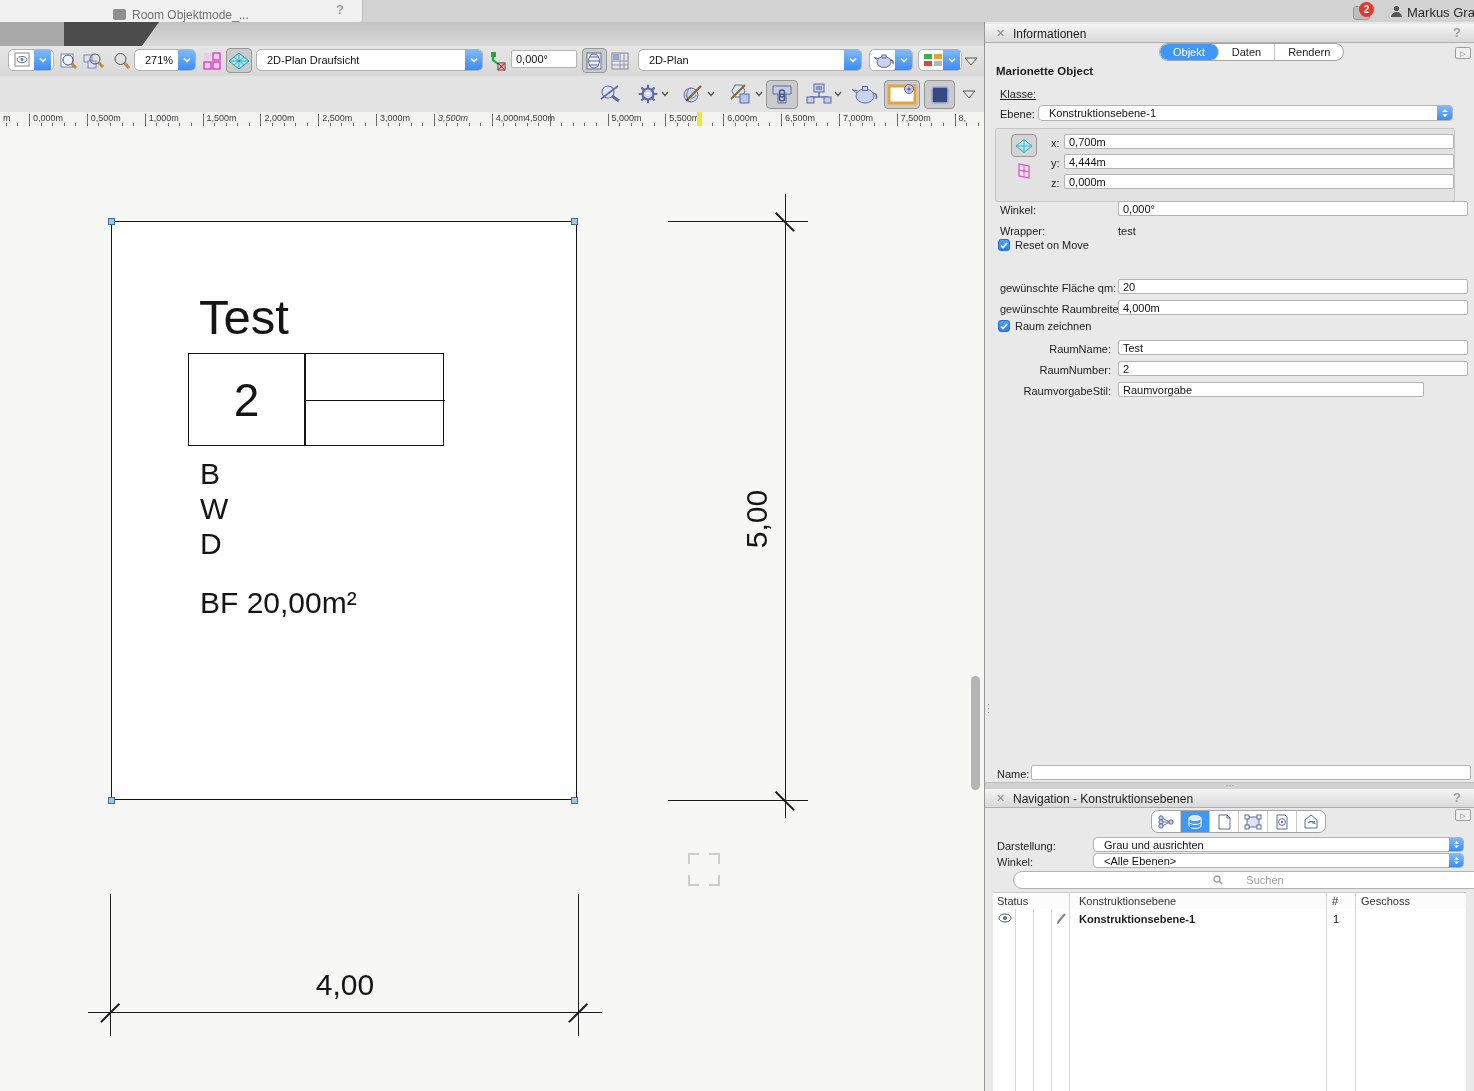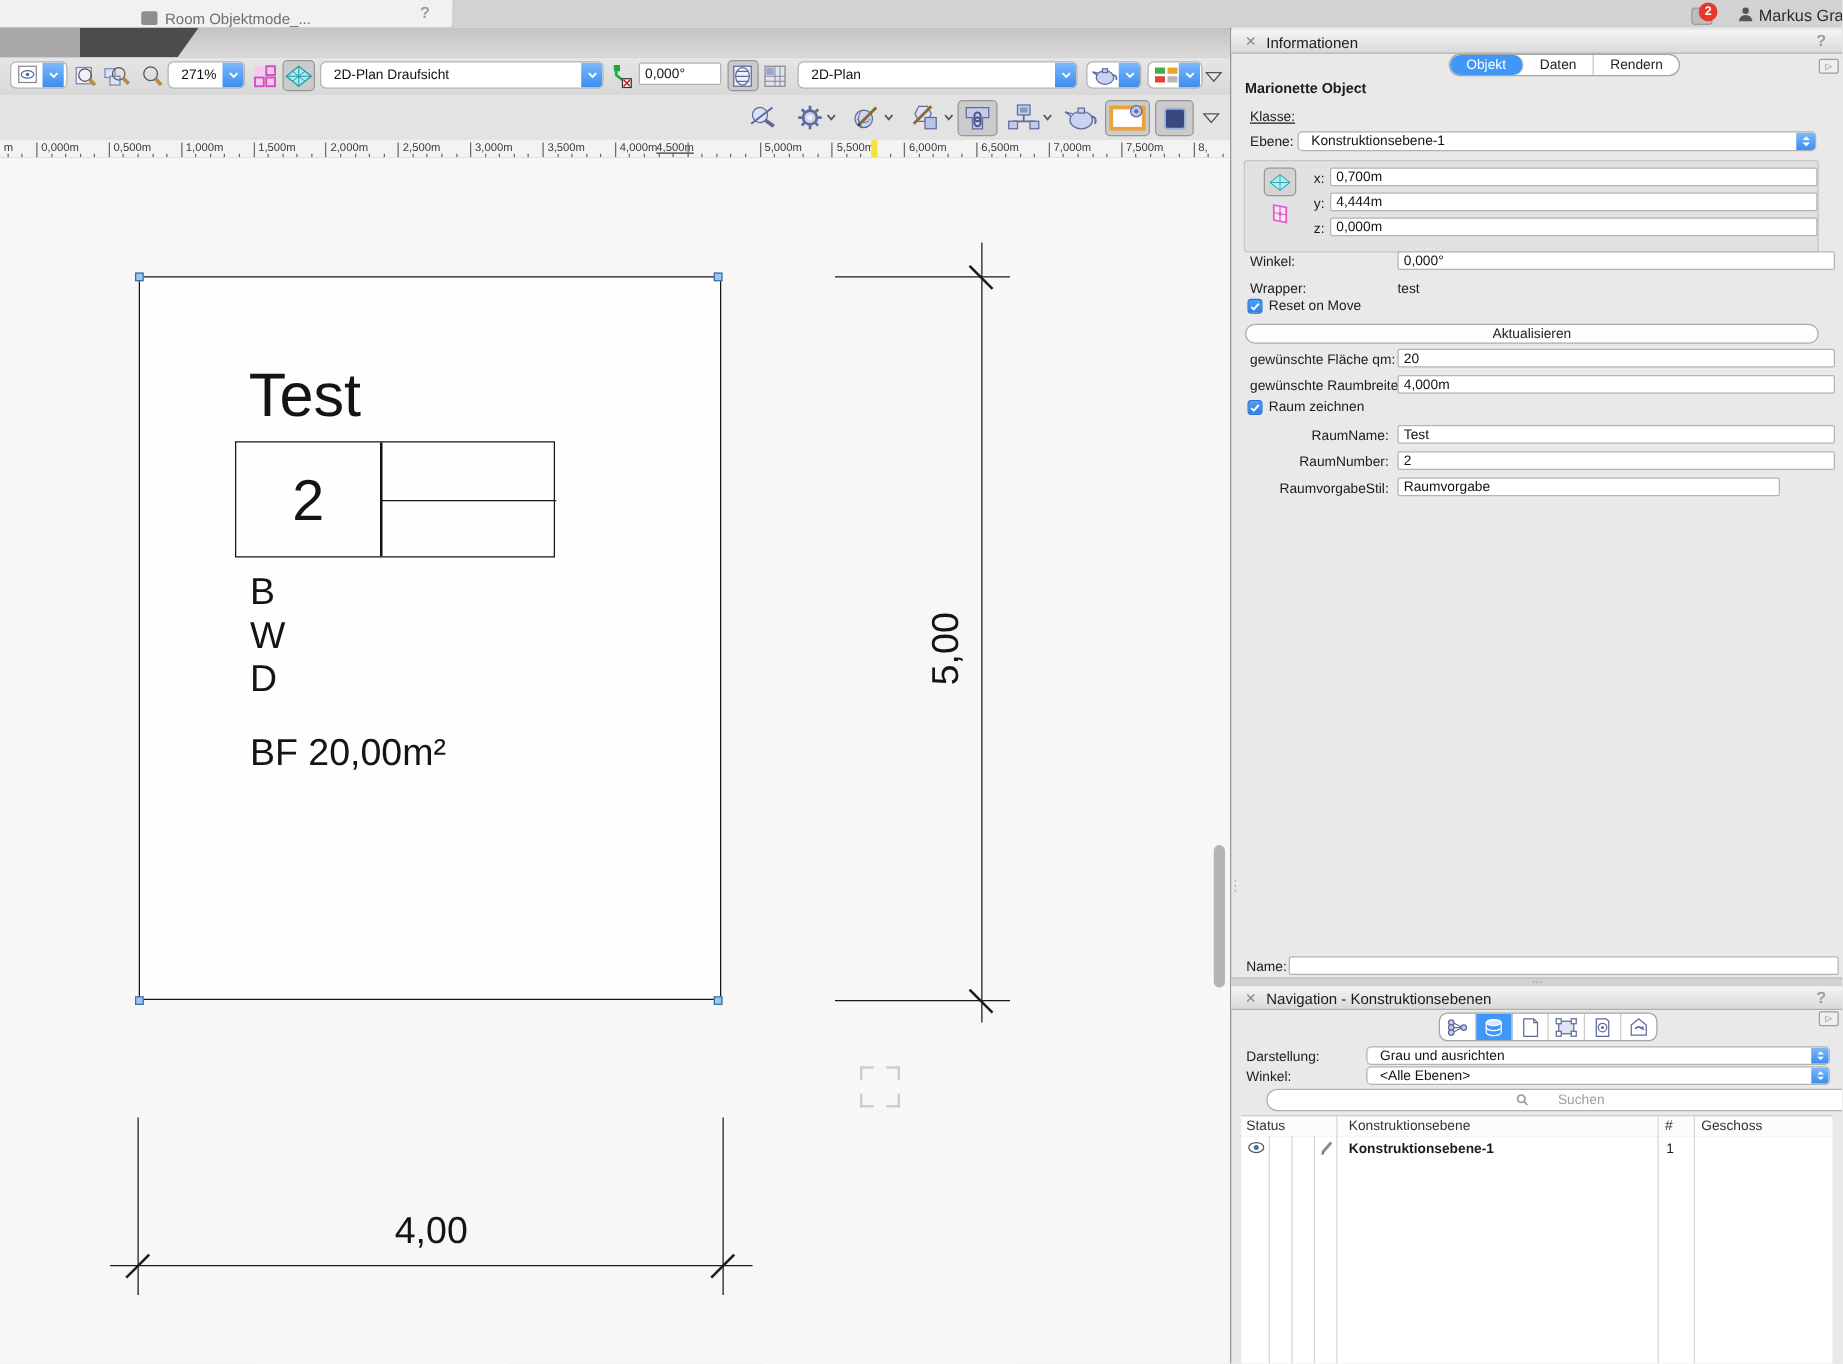--- a/index.html
+++ b/index.html
@@ -325,33 +325,33 @@
         <div class="rtick" style="left: 329.82px; height: 3px;"></div>
         <div class="rtick" style="left: 341.39px; height: 3px;"></div>
         <div class="rtick" style="left: 352.96px; height: 3px;"></div>
         <div class="rtick" style="left: 364.53px; height: 3px;"></div>
         <span class="rlabel" style="left: 380.1px;">3,000m</span>
         <div class="rtick" style="left: 376.1px; height: 12px;"></div>
         <div class="rtick" style="left: 387.67px; height: 3px;"></div>
         <div class="rtick" style="left: 399.24px; height: 3px;"></div>
         <div class="rtick" style="left: 410.81px; height: 3px;"></div>
         <div class="rtick" style="left: 422.38px; height: 3px;"></div>
-        <span class="rlabel" style="left: 437.95px;">3,500m</span>
+        <span class="rlabel" style="left: 437.95px; font-style: italic;">3,500m</span>
         <div class="rtick" style="left: 433.95px; height: 12px;"></div>
         <div class="rtick" style="left: 445.52px; height: 3px;"></div>
         <div class="rtick" style="left: 457.09px; height: 3px;"></div>
         <div class="rtick" style="left: 468.66px; height: 3px;"></div>
         <div class="rtick" style="left: 480.23px; height: 3px;"></div>
         <span class="rlabel" style="left: 495.8px;">4,000m</span>
         <div class="rtick" style="left: 491.8px; height: 12px;"></div>
         <div class="rtick" style="left: 503.37px; height: 3px;"></div>
         <div class="rtick" style="left: 514.94px; height: 3px;"></div>
         <div class="rtick" style="left: 526.51px; height: 3px;"></div>
         <div class="rtick" style="left: 538.08px; height: 3px;"></div>
-        <span class="rlabel" style="left: 525px; text-decoration: underline;">4,500m</span>
+        <span class="rlabel" style="left: 525px;">4,500m</span>
         <div class="rtick" style="left: 549.65px; height: 12px;"></div>
         <div class="rtick" style="left: 561.22px; height: 3px;"></div>
         <div class="rtick" style="left: 572.79px; height: 3px;"></div>
         <div class="rtick" style="left: 584.36px; height: 3px;"></div>
         <div class="rtick" style="left: 595.93px; height: 3px;"></div>
         <span class="rlabel" style="left: 611.5px;">5,000m</span>
         <div class="rtick" style="left: 607.5px; height: 12px;"></div>
         <div class="rtick" style="left: 619.07px; height: 3px;"></div>
         <div class="rtick" style="left: 630.64px; height: 3px;"></div>
         <div class="rtick" style="left: 642.21px; height: 3px;"></div>
@@ -498,21 +498,20 @@
     <input class="field" style="left: 133px; top: 179px; width: 350px; height: 15px;" readonly="" value="0,000°">
     <div class="lbl" style="left:15px;top:203px;">Wrapper:</div>
     <div class="lbl" style="left:133px;top:203px;">test</div>
     <div class="chk" style="left:13px;top:217px;">
         <svg width="8" height="7" viewBox="0 0 8 7">
           <path d="M1 3.5 L3 5.5 L7 1" stroke="#fff" stroke-width="1.6" fill="none"></path>
         </svg>
       </div>
     <div class="lbl" style="left:30px;top:217px;">Reset on Move</div>
 
-    <div class="abs" style="left:11px;top:237px;width:457px;height:14px;background:#fdfdfd;border:1px solid #ababab;border-radius:8px;display:flex;align-items:center;justify-content:center;font-size:11px;color:#222;">Aktualisieren</div>
 
     <div class="lbl" style="left:15px;top:260px;">gewünschte Fläche qm:</div>
     <input class="field" style="left: 133px; top: 257px; width: 350px; height: 15px;" readonly="" value="20">
     <div class="lbl" style="left:15px;top:281px;">gewünschte Raumbreite:</div>
     <input class="field" style="left: 133px; top: 278px; width: 350px; height: 15px;" readonly="" value="4,000m">
 
     <div class="chk" style="left:13px;top:298px;">
         <svg width="8" height="7" viewBox="0 0 8 7">
           <path d="M1 3.5 L3 5.5 L7 1" stroke="#fff" stroke-width="1.6" fill="none"></path>
         </svg>

